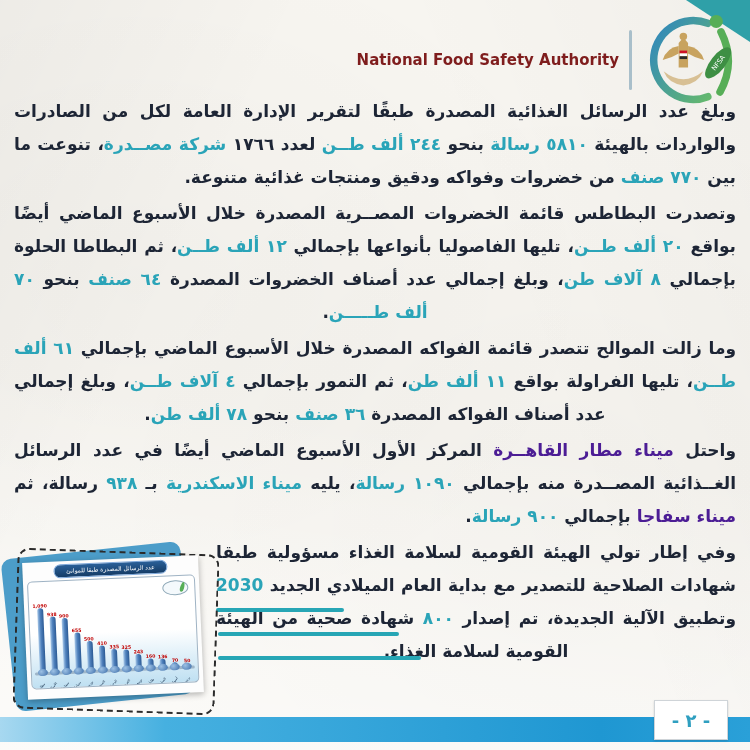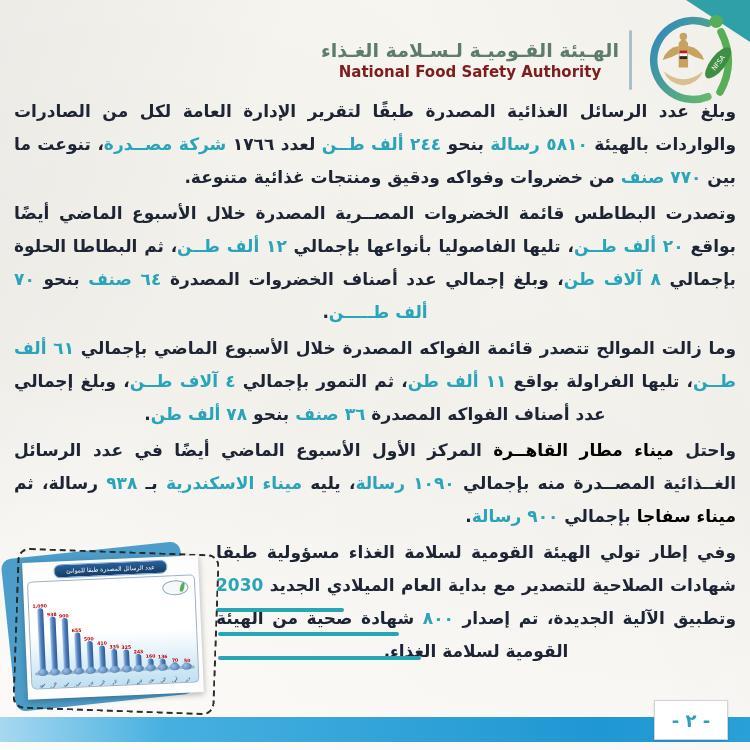--- a/index.html
+++ b/index.html
@@ -38,21 +38,21 @@
   
   .article{
     position:absolute;top:95px;right:14px;left:14px;
     direction:rtl;text-align:justify;
     color:#1d2535;font-weight:700;font-size:17px;line-height:33px;
   }
   .para{margin:0 0 3px 0;}
   .para.last-center{text-align-last:center;}
   .seg-d{color:#1d2535;margin-top:8px;}
   .seg-t{color:#2aa4b8;}
-  .seg-r{color:#000000;}
+  .seg-r{color:#4c1d95;}
   .chart-spacer{float:left;width:202px;height:208px;}
 
   
   .rule{position:absolute;height:4px;background:#27a6b5;border-radius:2px;}
   .rule-1{top:608px;left:216px;width:128px;}
   .rule-2{top:632px;left:218px;width:181px;}
   .rule-3{top:656px;left:218px;width:203px;}
 
   
   .chart-blue-bg{
@@ -128,21 +128,20 @@
   }
 </style>
 </head>
 <body>
 
 <div class="paper-texture"></div>
 <div class="corner-wedge"></div>
 
 <div class="header">
   <div class="org-names">
-    <div class="org-name-ar">الهـيئة القـوميـة لـسـلامة الغـذاء</div>
     <div class="org-name-en">National Food Safety Authority</div>
   </div>
   <div class="logo-divider"></div>
   <svg class="emblem" viewBox="0 0 100 100">
     <defs>
       <linearGradient id="lg1" x1="0" y1="0" x2="1" y2="1">
         <stop offset="0" stop-color="#2f86c0"></stop>
           <stop offset="1" stop-color="#64b86e"></stop>
       </linearGradient>
     </defs>

